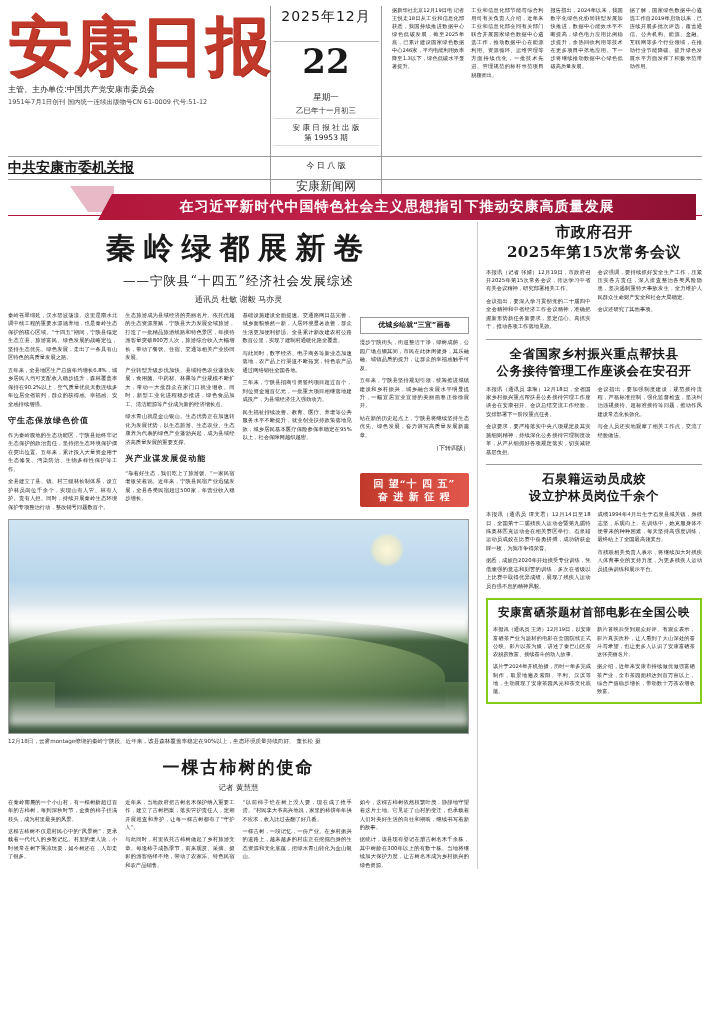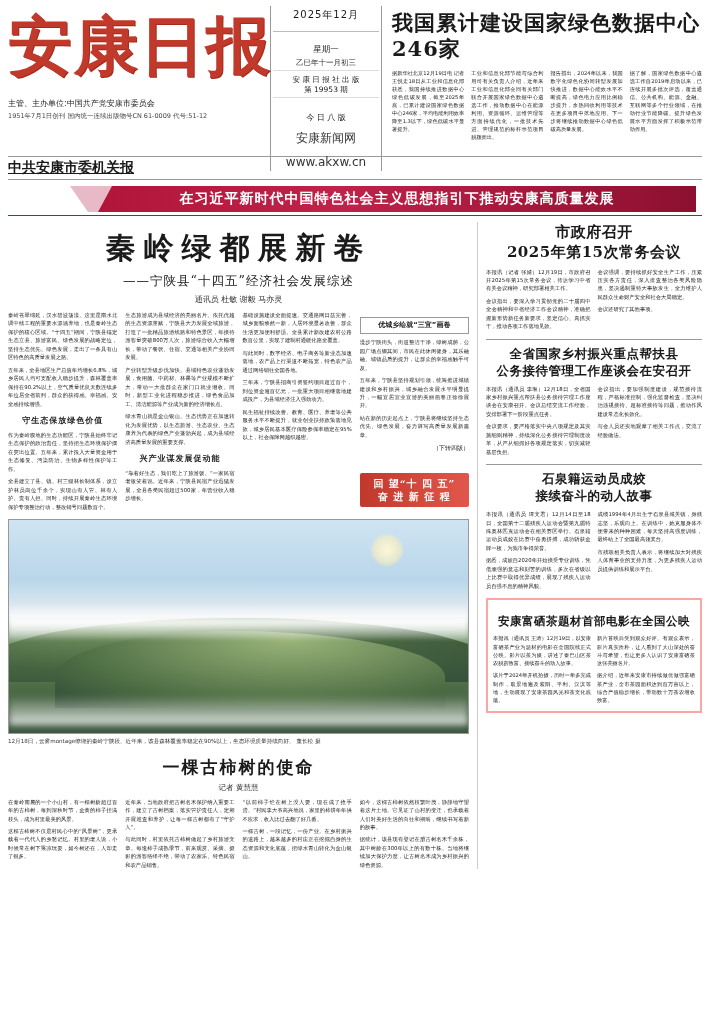--- a/index.html
+++ b/index.html
@@ -34,32 +34,32 @@
     font-weight:bold;
     letter-spacing:3px;
     margin-top:6px;
     border-top:2px solid #c0392b;
     border-bottom:1px solid #c0392b;
     padding:2px 0 2px 0;
     text-align:center;
     width:232px;
   }
   .mast-sub {
-    font-size:8px; color:#222; margin-top:19px; line-height:1.5;
+    font-size:8px; color:#222; margin-top:5px; line-height:1.5;
     width:240px;
   }
   .mast-sub .row2 { font-size:6.5px; color:#444; margin-top:2px; }
 
   
   .date-box {
     width:112px; border-left:1px solid #999; border-right:1px solid #999;
     text-align:center; padding:2px 2px 0 2px; margin-left:4px;
     min-height:140px;
   }
-  .date-ym { font-size:10px; letter-spacing:1px; border-bottom:1px solid #bbb; padding-bottom:9px;}
+  .date-ym { font-size:14px; letter-spacing:1px; border-bottom:1px solid #bbb; padding-bottom:15px;}
   .date-day { font-size:34px; font-weight:bold; line-height:1.05; font-family:"DejaVu Serif", serif; margin-top:2px;}
   .date-week { font-size:8.5px; margin-top:12px;}
   .date-lunar { font-size:7.5px; color:#333; margin-top:2px; border-bottom:1px solid #ddd; padding-bottom:2px;}
   .date-pub { font-size:7.5px; margin-top:3px; line-height:1.5;}
   .date-issue { font-size:7.5px; }
   .date-pages { font-size:8px; border-top:1px solid #ddd; margin-top:2px; padding-top:14px;}
   .date-net { font-size:12px; margin-top:6px; color:#333; line-height:1.5;}
 
   
   .top-right { flex:1; padding-left:10px; }
@@ -67,21 +67,21 @@
     font-family:"DejaVu Serif", serif;
     font-weight:bold; font-size:21px; letter-spacing:1px;
     line-height:1.25; margin:4px 0 6px 0;
   }
   .top-cols { display:flex; gap:7px; font-size:5.2px; line-height:1.55; color:#222; }
   .top-cols .col { flex:1; text-align:justify; }
 
   
   .banner-wrap { margin-top:6px; position:relative; height:26px; }
   .banner {
-    position:absolute; left:90px; right:6px; top:0; height:26px;
+    position:absolute; left:90px; right:6px; top:8px; height:26px;
     background:linear-gradient(90deg,#b1163a 0%, #c0224a 40%, #8d1030 100%);
     color:#fff; display:flex; align-items:center; justify-content:center;
     font-family:"DejaVu Serif", serif; font-weight:bold; font-size:14px;
     letter-spacing:1px;
     clip-path:polygon(14px 0, 100% 0, 100% 100%, 0 100%);
   }
   .banner-tail {
     position:absolute; left:62px; top:0; width:44px; height:26px;
     background:#e8b9c6;
     clip-path:polygon(0 0, 100% 0, 100% 100%, 18px 100%);
@@ -99,21 +99,21 @@
   }
   .lead-sub {
     text-align:center; font-size:12.5px; font-family:"DejaVu Serif", serif;
     letter-spacing:1px; margin-bottom:4px;
   }
   .byline { text-align:center; font-size:8px; color:#333; margin-bottom:6px; }
 
   .cols3 { display:flex; gap:8px; font-size:5.3px; line-height:1.6; text-align:justify; color:#222;}
   .cols3 .c { flex:1; }
   .subhead {
-    font-weight:bold; font-size:8px; text-align:center; margin:6px 0 4px 0;
+    font-weight:bold; font-size:8px; margin:6px 0 4px 0;
     font-family:"DejaVu Serif", serif; letter-spacing:1px;
   }
   .boxed-sub {
     border:1px solid #999; padding:2px 3px; font-weight:bold; font-size:7px;
     text-align:center; margin:6px 0 4px 0;
   }
   .cont-note { text-align:right; font-size:6px; margin-top:4px; }
 
   .redstamp {
     margin-top:20px; height:34px;
@@ -166,21 +166,21 @@
   .r-title {
     font-family:"DejaVu Serif", serif; font-weight:bold; text-align:center;
     line-height:1.35; letter-spacing:0.5px;
   }
   .r-title.big { font-size:15px; }
   .r-title.mid { font-size:12.5px; }
   .r-rule { border-top:1px solid #999; margin:8px 0 6px 0; }
   .r-cols { display:flex; gap:7px; font-size:5.3px; line-height:1.6; text-align:justify; color:#222; margin-top:5px;}
   .r-cols .c { flex:1; }
   .redbox {
-    border:2px solid #fca5a5; padding:14px 5px 6px 5px; margin-top:8px;
+    border:2px solid #84cc16; padding:5px 5px 6px 5px; margin-top:8px;
   }
   .redbox .rb-title {
     font-family:"DejaVu Serif", serif; font-weight:bold; font-size:11.5px;
     text-align:center; letter-spacing:0.5px; line-height:1.3;
   }
   .redbox .rb-cols { display:flex; gap:6px; font-size:5.2px; line-height:1.6; margin-top:5px; text-align:justify;}
   .redbox .rb-cols .c { flex:1; }
 </style>
 </head>
 <body>
@@ -192,31 +192,31 @@
     <div class="mast-left">
       <div class="mast-title">安康日报</div>
       <div class="mast-sub">
         <div>主管、主办单位:中国共产党安康市委员会</div>
         <div class="row2">1951年7月1日创刊  国内统一连续出版物号CN 61-0009   代号:51-12</div>
       </div>
     </div>
 
     <div class="date-box">
       <div class="date-ym">2025年12月</div>
+      <div class="date-day">22</div>
       <div class="date-week">星期一</div>
       <div class="date-lunar">乙巳年十一月初三</div>
       <div class="date-pub">安 康 日 报 社 出 版</div>
       <div class="date-issue">第 19953 期</div>
       <div class="date-pages">今 日 八 版</div>
       <div class="date-net">安康新闻网</div>
       <div class="date-net">www.akxw.cn</div>
     </div>
 
     <div class="top-right">
-      <div class="top-headline">我国累计建设国家绿色数据中心246家</div>
       <div class="top-cols">
         <div class="col">据新华社北京12月19日电 记者王悦走18日从工业和信息化部获悉，我国持续推进数据中心绿色低碳发展，截至2025年底，已累计建设国家绿色数据中心246家，平均电能利用效率降至1.3以下，绿色低碳水平显著提升。</div>
         <div class="col">工业和信息化部节能与综合利用司有关负责人介绍，近年来工业和信息化部会同有关部门联合开展国家绿色数据中心遴选工作，推动数据中心在能源利用、资源循环、运维管理等方面持续优化，一批技术先进、管理规范的标杆示范项目脱颖而出。</div>
         <div class="col">报告指出，2024年以来，我国数字化绿色化协同转型发展加快推进，数据中心能效水平不断提高，绿色电力应用比例稳步提升，余热回收利用等技术在更多项目中落地应用。下一步将继续推动数据中心绿色低碳高质量发展。</div>
         <div class="col">据了解，国家绿色数据中心遴选工作自2019年启动以来，已连续开展多批次评选，覆盖通信、公共机构、能源、金融、互联网等多个行业领域，在推动行业节能降碳、提升绿色发展水平方面发挥了积极示范带动作用。</div>
       </div>
     </div>
   </div>
 
   <div style="border-top:1px solid #999;border-bottom:1px solid #999;padding:2px 0;font-size:14px;font-weight:bold;text-decoration:underline;">中共安康市委机关报</div>
@@ -335,21 +335,21 @@
             <div>会议指出，要加强制度建设，规范接待流程，严格标准控制，强化监督检查，坚决纠治违规接待、超标准接待等问题，推动作风建设常态化长效化。</div>
             <div style="margin-top:4px;">与会人员还实地观摩了相关工作点，交流了经验做法。</div>
           </div>
         </div>
       </div>
 
       <div class="r-rule"></div>
 
       <div>
         <div class="r-title mid">石泉籍运动员成姣</div>
-        <div class="r-title mid">接续奋斗的动人故事</div>
+        <div class="r-title mid">设立护林员岗位千余个</div>
         <div class="r-cols">
           <div class="c">
             <div>本报讯（通讯员 谭文君）12月14日至18日，全国第十二届残疾人运动会暨第九届特殊奥林匹克运动会在相关赛区举行。石泉籍运动员成姣在比赛中奋勇拼搏，成功斩获金牌一枚，为我市争得荣誉。</div>
             <div style="margin-top:4px;">据悉，成姣自2020年开始接受专业训练，凭借顽强的意志和刻苦的训练，多次在省级以上比赛中取得优异成绩，展现了残疾人运动员自强不息的精神风貌。</div>
           </div>
           <div class="c">
             <div>成绩1994年4月出生于石泉县城关镇，身残志坚，乐观向上。在训练中，她克服身体不便带来的种种困难，每天坚持高强度训练，最终站上了全国最高领奖台。</div>
             <div style="margin-top:4px;">市残联相关负责人表示，将继续加大对残疾人体育事业的支持力度，为更多残疾人运动员提供训练和展示平台。</div>
           </div>
         </div>

